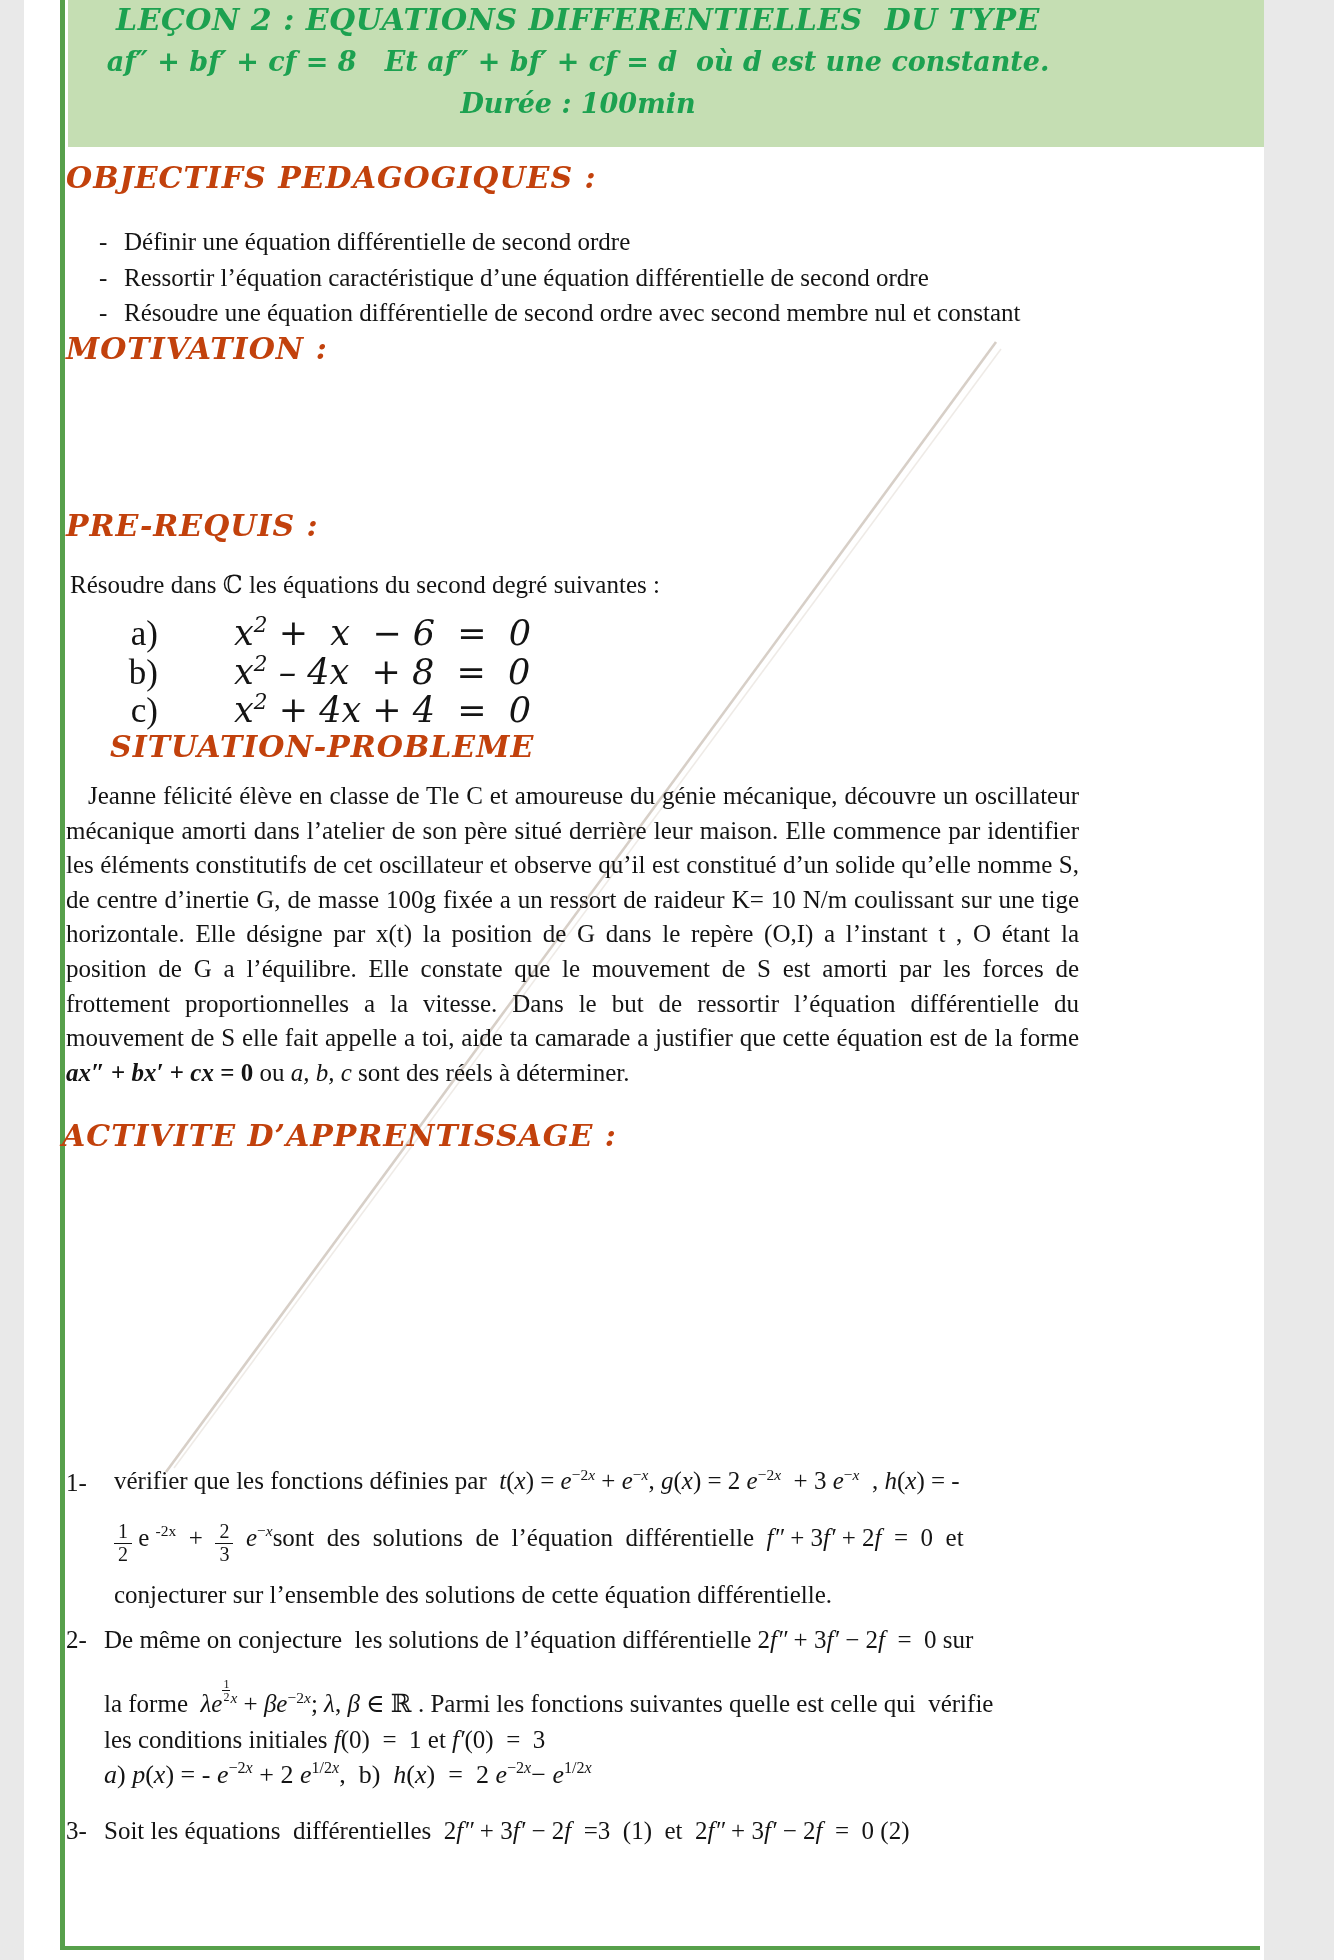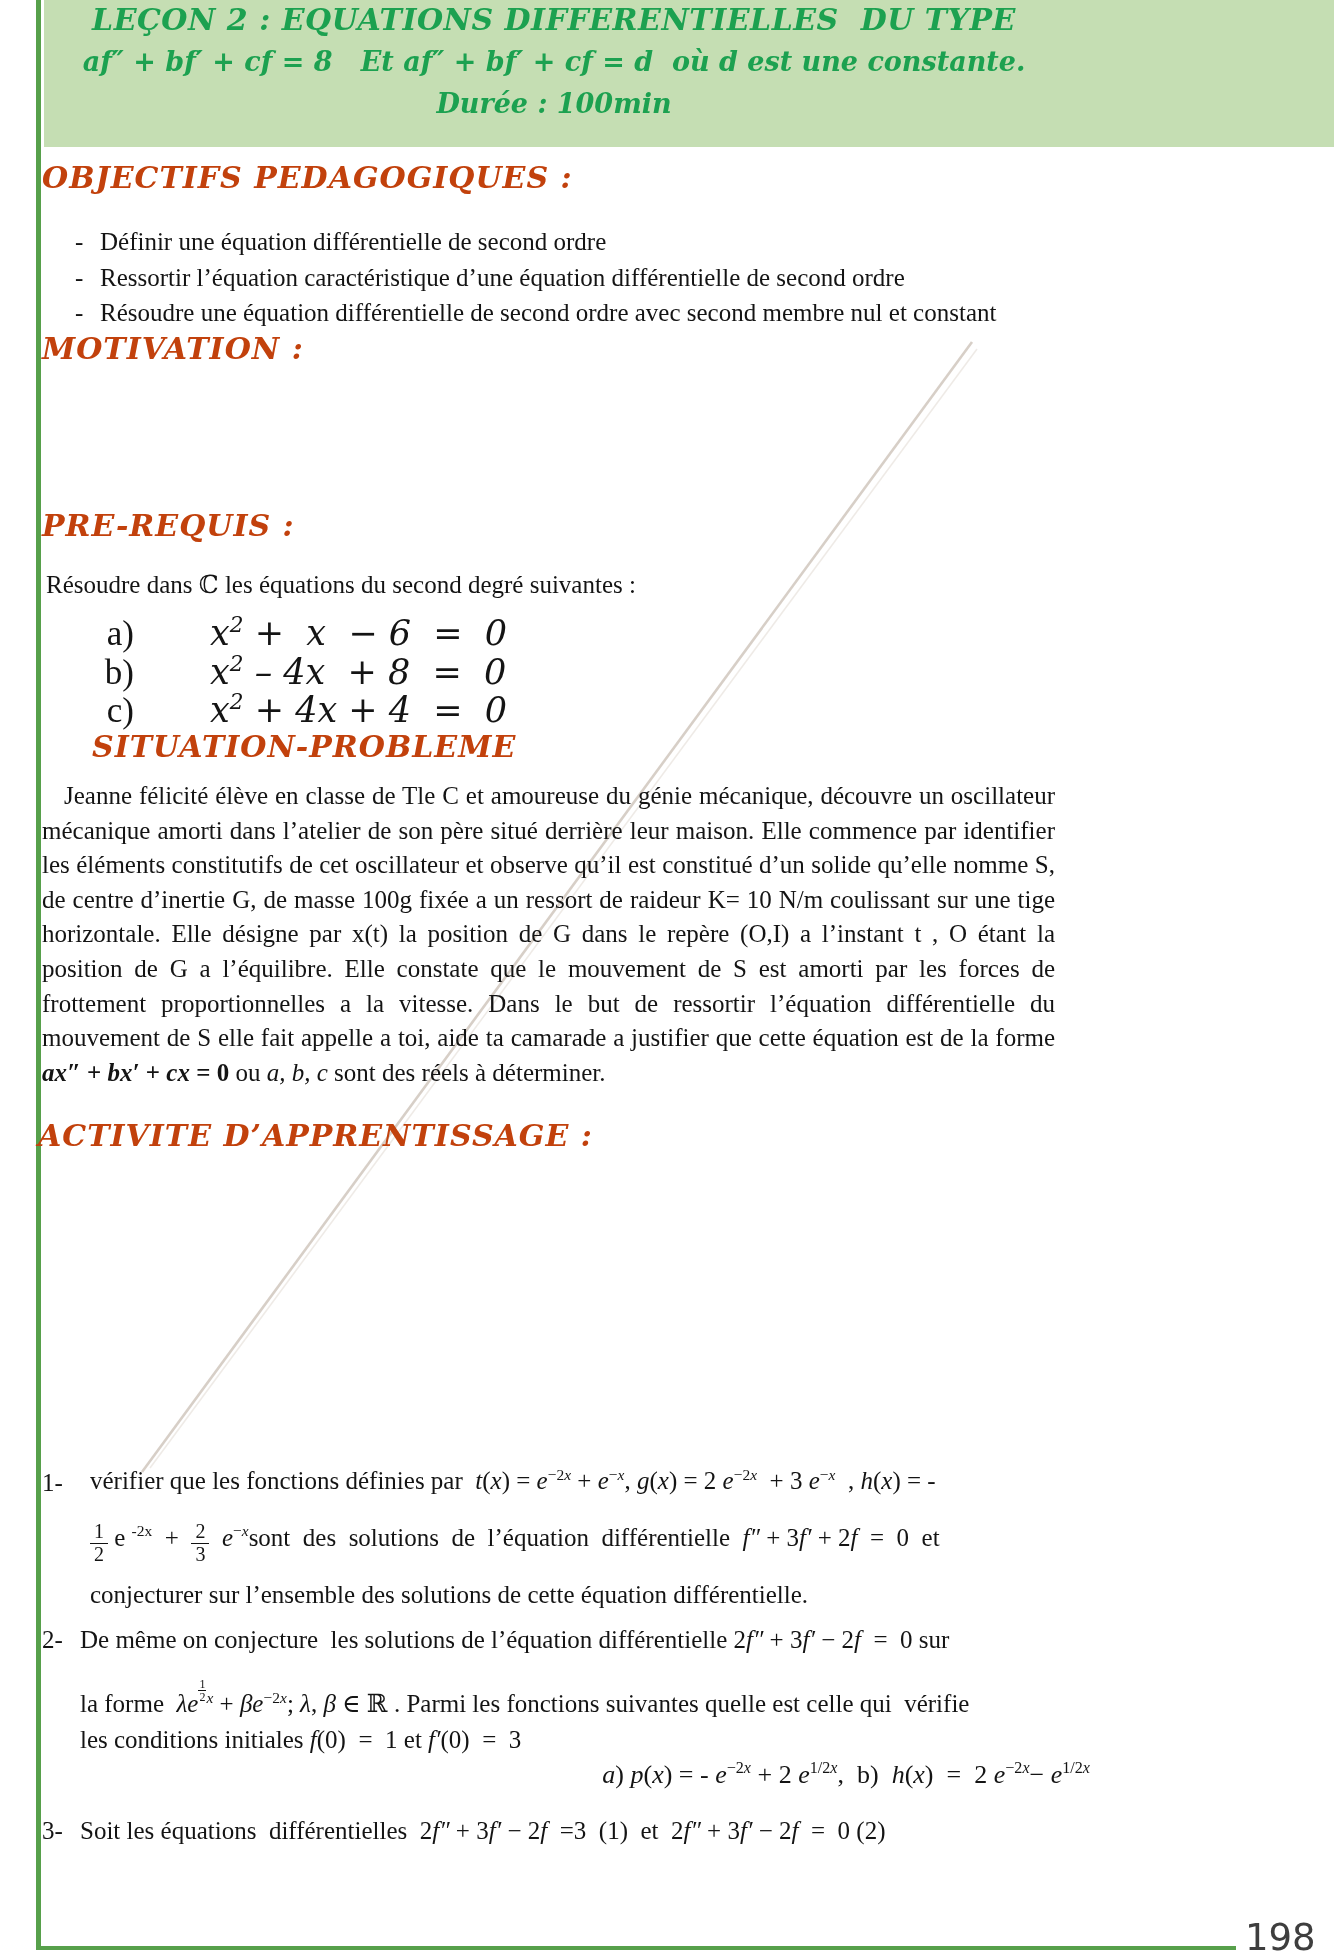--- a/index.html
+++ b/index.html
@@ -1,17 +1,17 @@
 <!DOCTYPE html>
 <html><head>
 <meta charset="utf-8">
 <style>
   html,body{margin:0;padding:0;background:#e9e9e9;}
-  .page{position:relative;width:1334px;height:1960px;background:#ffffff;overflow:hidden;
-        font-family:"Liberation Serif","DejaVu Serif",serif;color:#141414;}
+  .page{position:relative;width:1240px;height:1960px;background:#ffffff;overflow:hidden;
+        font-family:"Liberation Serif","DejaVu Serif",serif;color:#141414;margin-left:24px;}
   .abs{position:absolute;}
   
   .left-bar{left:36px;top:0;width:5px;height:1949px;background:#57a04b;}
   .bottom-line{left:36px;top:1946px;width:1200px;height:4px;background:#57a04b;}
   
   .header-box{left:44px;top:0;width:1290px;height:147px;background:#c5deb3;}
   .header-inner{width:1020px;text-align:center;padding-top:2px;}
   .script{font-family:"DejaVu Serif","Liberation Serif",serif;font-style:italic;font-weight:bold;}
   .h-line1{font-size:30px;color:#1ca150;letter-spacing:.5px;white-space:pre-wrap;}
   .h-line2{font-size:27px;color:#1ca150;margin-top:9px;white-space:pre-wrap;}
@@ -84,34 +84,34 @@
   <div class="eq-row" style="left:42px;top:613px;">
     <span class="eq-label">a)</span><span class="eq-expr">x<sup>2</sup> +  x  − 6  =  0</span>
   </div>
   <div class="eq-row" style="left:42px;top:652px;">
     <span class="eq-label">b)</span><span class="eq-expr">x<sup>2</sup> – 4x  + 8  =  0</span>
   </div>
   <div class="eq-row" style="left:42px;top:690px;">
     <span class="eq-label">c)</span><span class="eq-expr">x<sup>2</sup> + 4x + 4  =  0</span>
   </div>
 
-  <div class="abs sec-head" style="left:56px;top:729px;padding-left:36px;">SITUATION-PROBLEME</div>
+  <div class="abs sec-head" style="left:50px;top:729px;padding-left:36px;">SITUATION-PROBLEME</div>
   <p class="abs body-txt just" style="left:42px;top:779px;width:1013px;line-height:34.6px;text-indent:22px;margin:0;">Jeanne félicité élève en classe de Tle C et amoureuse du génie mécanique, découvre un oscillateur mécanique amorti dans l’atelier de son père situé derrière leur maison. Elle commence par identifier les éléments constitutifs de cet oscillateur et observe qu’il est constitué d’un solide qu’elle nomme S, de centre d’inertie  G, de masse 100g fixée a un ressort de raideur K= 10 N/m coulissant sur une tige horizontale. Elle désigne par x(t) la position de G  dans le repère (O,I) a l’instant t , O étant la position de G a l’équilibre. Elle constate que le mouvement de S est amorti par les forces de frottement proportionnelles a la vitesse. Dans le but de ressortir l’équation différentielle du mouvement de S elle fait appelle a toi, aide ta camarade a justifier que cette équation est de la forme <b><i>ax″</i> + <i>bx′</i> + <i>cx</i>  =  0</b> ou <i>a, b, c</i> sont des réels à déterminer.</p>
 
   <div class="abs sec-head" style="left:38px;top:1118px;">ACTIVITE D’APPRENTISSAGE :</div>
 
   <div class="abs act-num" style="left:42px;top:1469px;">1-</div>
   <div class="abs act-line" style="left:90px;top:1467px;width:1000px;">vérifier que les fonctions définies par  <i>t</i>(<i>x</i>) = <i>e</i><sup>−2<i>x</i></sup> + <i>e</i><sup>−<i>x</i></sup>, <i>g</i>(<i>x</i>) = 2 <i>e</i><sup>−2<i>x</i></sup>  + 3 <i>e</i><sup>−<i>x</i></sup>  , <i>h</i>(<i>x</i>) = -</div>
   <div class="abs act-line" style="left:90px;top:1521px;width:1000px;"><span class="frac"><span>1</span><span>2</span></span> e <sup>-2x</sup>  +  <span class="frac"><span>2</span><span>3</span></span>  <i>e</i><sup>−<i>x</i></sup>sont  des  solutions  de  l’équation  différentielle  <i>f″</i> + 3<i>f′</i> + 2<i>f</i>  =  0  et</div>
   <div class="abs act-line" style="left:90px;top:1581px;width:1000px;">conjecturer sur l’ensemble des solutions de cette équation différentielle.</div>
 
   <div class="abs act-num" style="left:42px;top:1626px;">2-</div>
   <div class="abs act-line" style="left:80px;top:1626px;width:1010px;">De même on conjecture  les solutions de l’équation différentielle 2<i>f″</i> + 3<i>f′</i> − 2<i>f</i>  =  0 sur</div>
   <div class="abs act-line" style="left:80px;top:1678px;width:1010px;">la forme  <i>λe</i><sup><span class="sfrac"><span>1</span><span>2</span></span><i>x</i></sup> + <i>βe</i><sup>−2<i>x</i></sup>; <i>λ</i>, <i>β</i> ∈ ℝ . Parmi les fonctions suivantes quelle est celle qui  vérifie</div>
   <div class="abs act-line" style="left:80px;top:1726px;width:1010px;">les conditions initiales <i>f</i>(0)  =  1 et <i>f′</i>(0)  =  3</div>
-  <div class="abs act-line" style="left:80px;top:1760px;width:1010px;font-size:26px;text-align:right;"><i>a</i>) <i>p</i>(<i>x</i>) = - <i>e</i><sup>−2<i>x</i></sup> + 2 <i>e</i><sup>1/2<i>x</i></sup>,  b)  <i>h</i>(<i>x</i>)  =  2 <i>e</i><sup>−2<i>x</i></sup>− <i>e</i><sup>1/2<i>x</i></sup></div>
+  <div class="abs act-line" style="left:80px;top:1760px;width:1010px;font-size:26px;"><i>a</i>) <i>p</i>(<i>x</i>) = - <i>e</i><sup>−2<i>x</i></sup> + 2 <i>e</i><sup>1/2<i>x</i></sup>,  b)  <i>h</i>(<i>x</i>)  =  2 <i>e</i><sup>−2<i>x</i></sup>− <i>e</i><sup>1/2<i>x</i></sup></div>
 
   <div class="abs act-num" style="left:42px;top:1817px;">3-</div>
   <div class="abs act-line" style="left:80px;top:1817px;width:1020px;">Soit les équations  différentielles  2<i>f″</i> + 3<i>f′</i> − 2<i>f</i>  =3  (1)  et  2<i>f″</i> + 3<i>f′</i> − 2<i>f</i>  =  0 (2)</div>
 
   <div class="abs page-num" style="left:1245px;top:1916px;">198</div>
 
 </div>
 
 </body></html>

